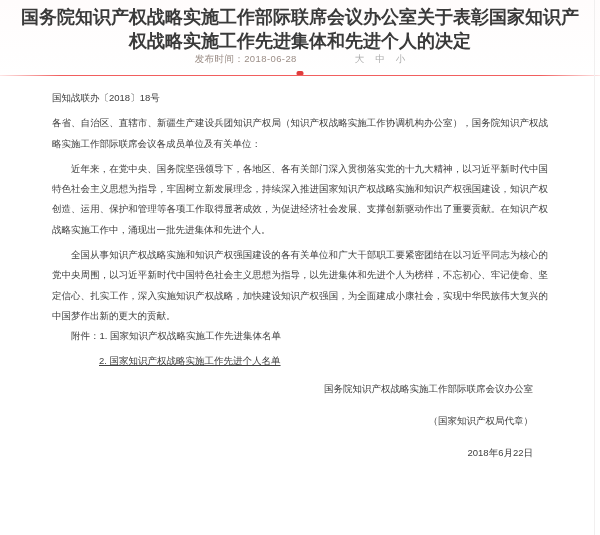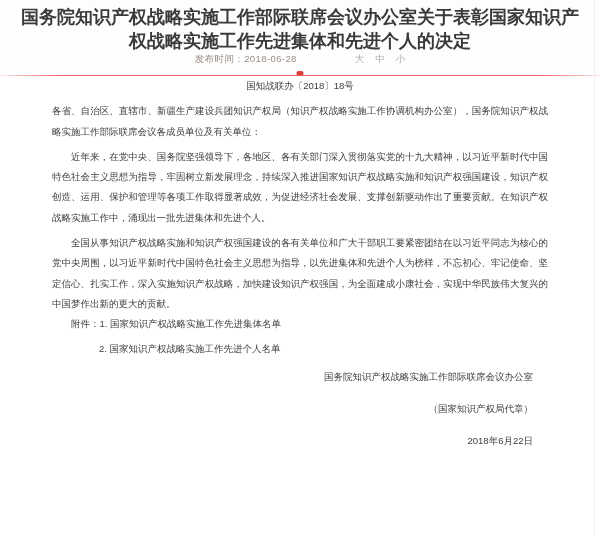--- a/index.html
+++ b/index.html
@@ -33,26 +33,26 @@
     position:absolute; bottom:0; left:0; right:0; height:1px;
     background:linear-gradient(90deg,#fde6e6,#f15f5f 10%,#f15f5f 90%,#fde6e6);
   }
   .divider .marker{
     position:absolute; bottom:1px; left:50%; transform:translateX(-50%);
     width:7px; height:4px; background:#e03c3c; border-radius:2px 2px 1px 1px;
   }
 
   
   .doc{ padding:0 52px; font-size:9.5px; line-height:20.3px; text-align:justify; }
-  .docnum{ text-align:center; }
+  .docnum{ text-align:left; margin-top:12px; }
   .salutation{ margin-top:5px; }
   .para{ margin-top:5px; text-indent:2em; }
   .attach{ }
   .attach .a1{ text-indent:2em; }
-  .attach .a2{ margin-left:47px; margin-top:4px; }
+  .attach .a2{ margin-left:47px; margin-top:4px;text-decoration:underline; }
   .sig{ margin-top:6px; text-align:right; padding-right:15px; }
   .sig p{ margin-top:12px; }
   .sig p:first-child{ margin-top:8px; }
 </style>
 </head>
 <body>
 
 <div class="header">
   <h1 class="title">国务院知识产权战略实施工作部际联席会议办公室关于表彰国家知识产权战略实施工作先进集体和先进个人的决定</h1>
   <div class="meta">

